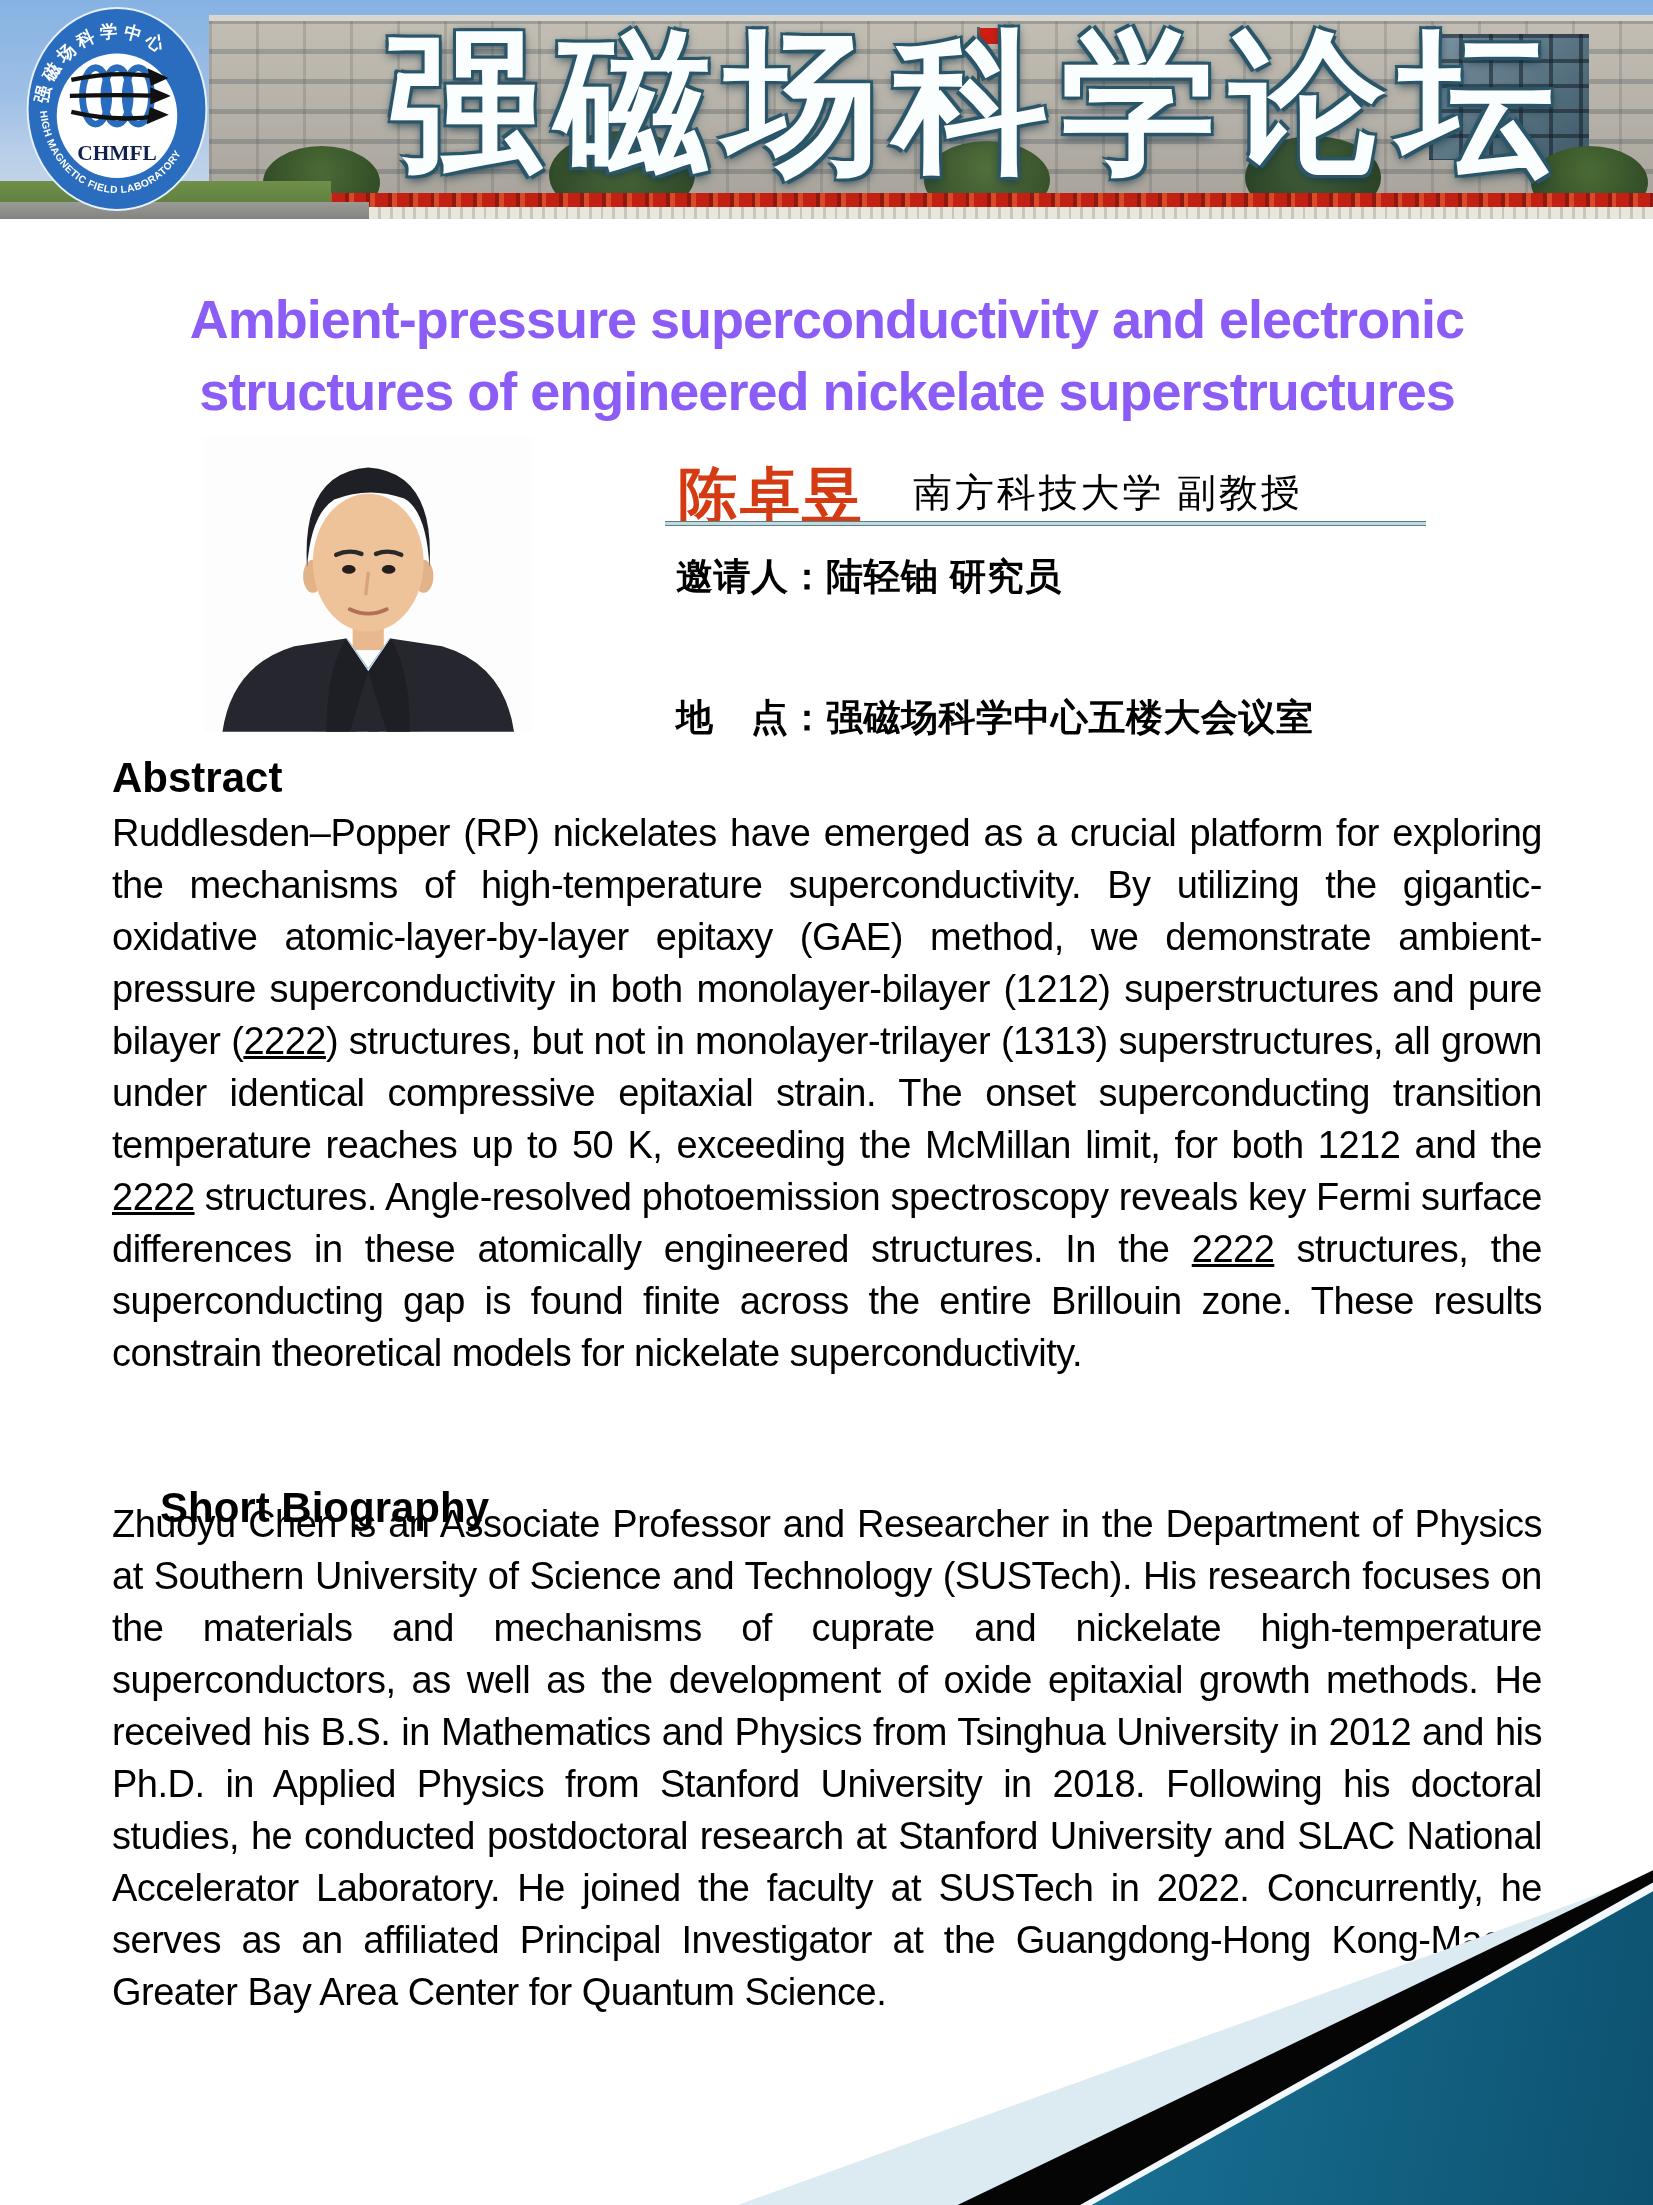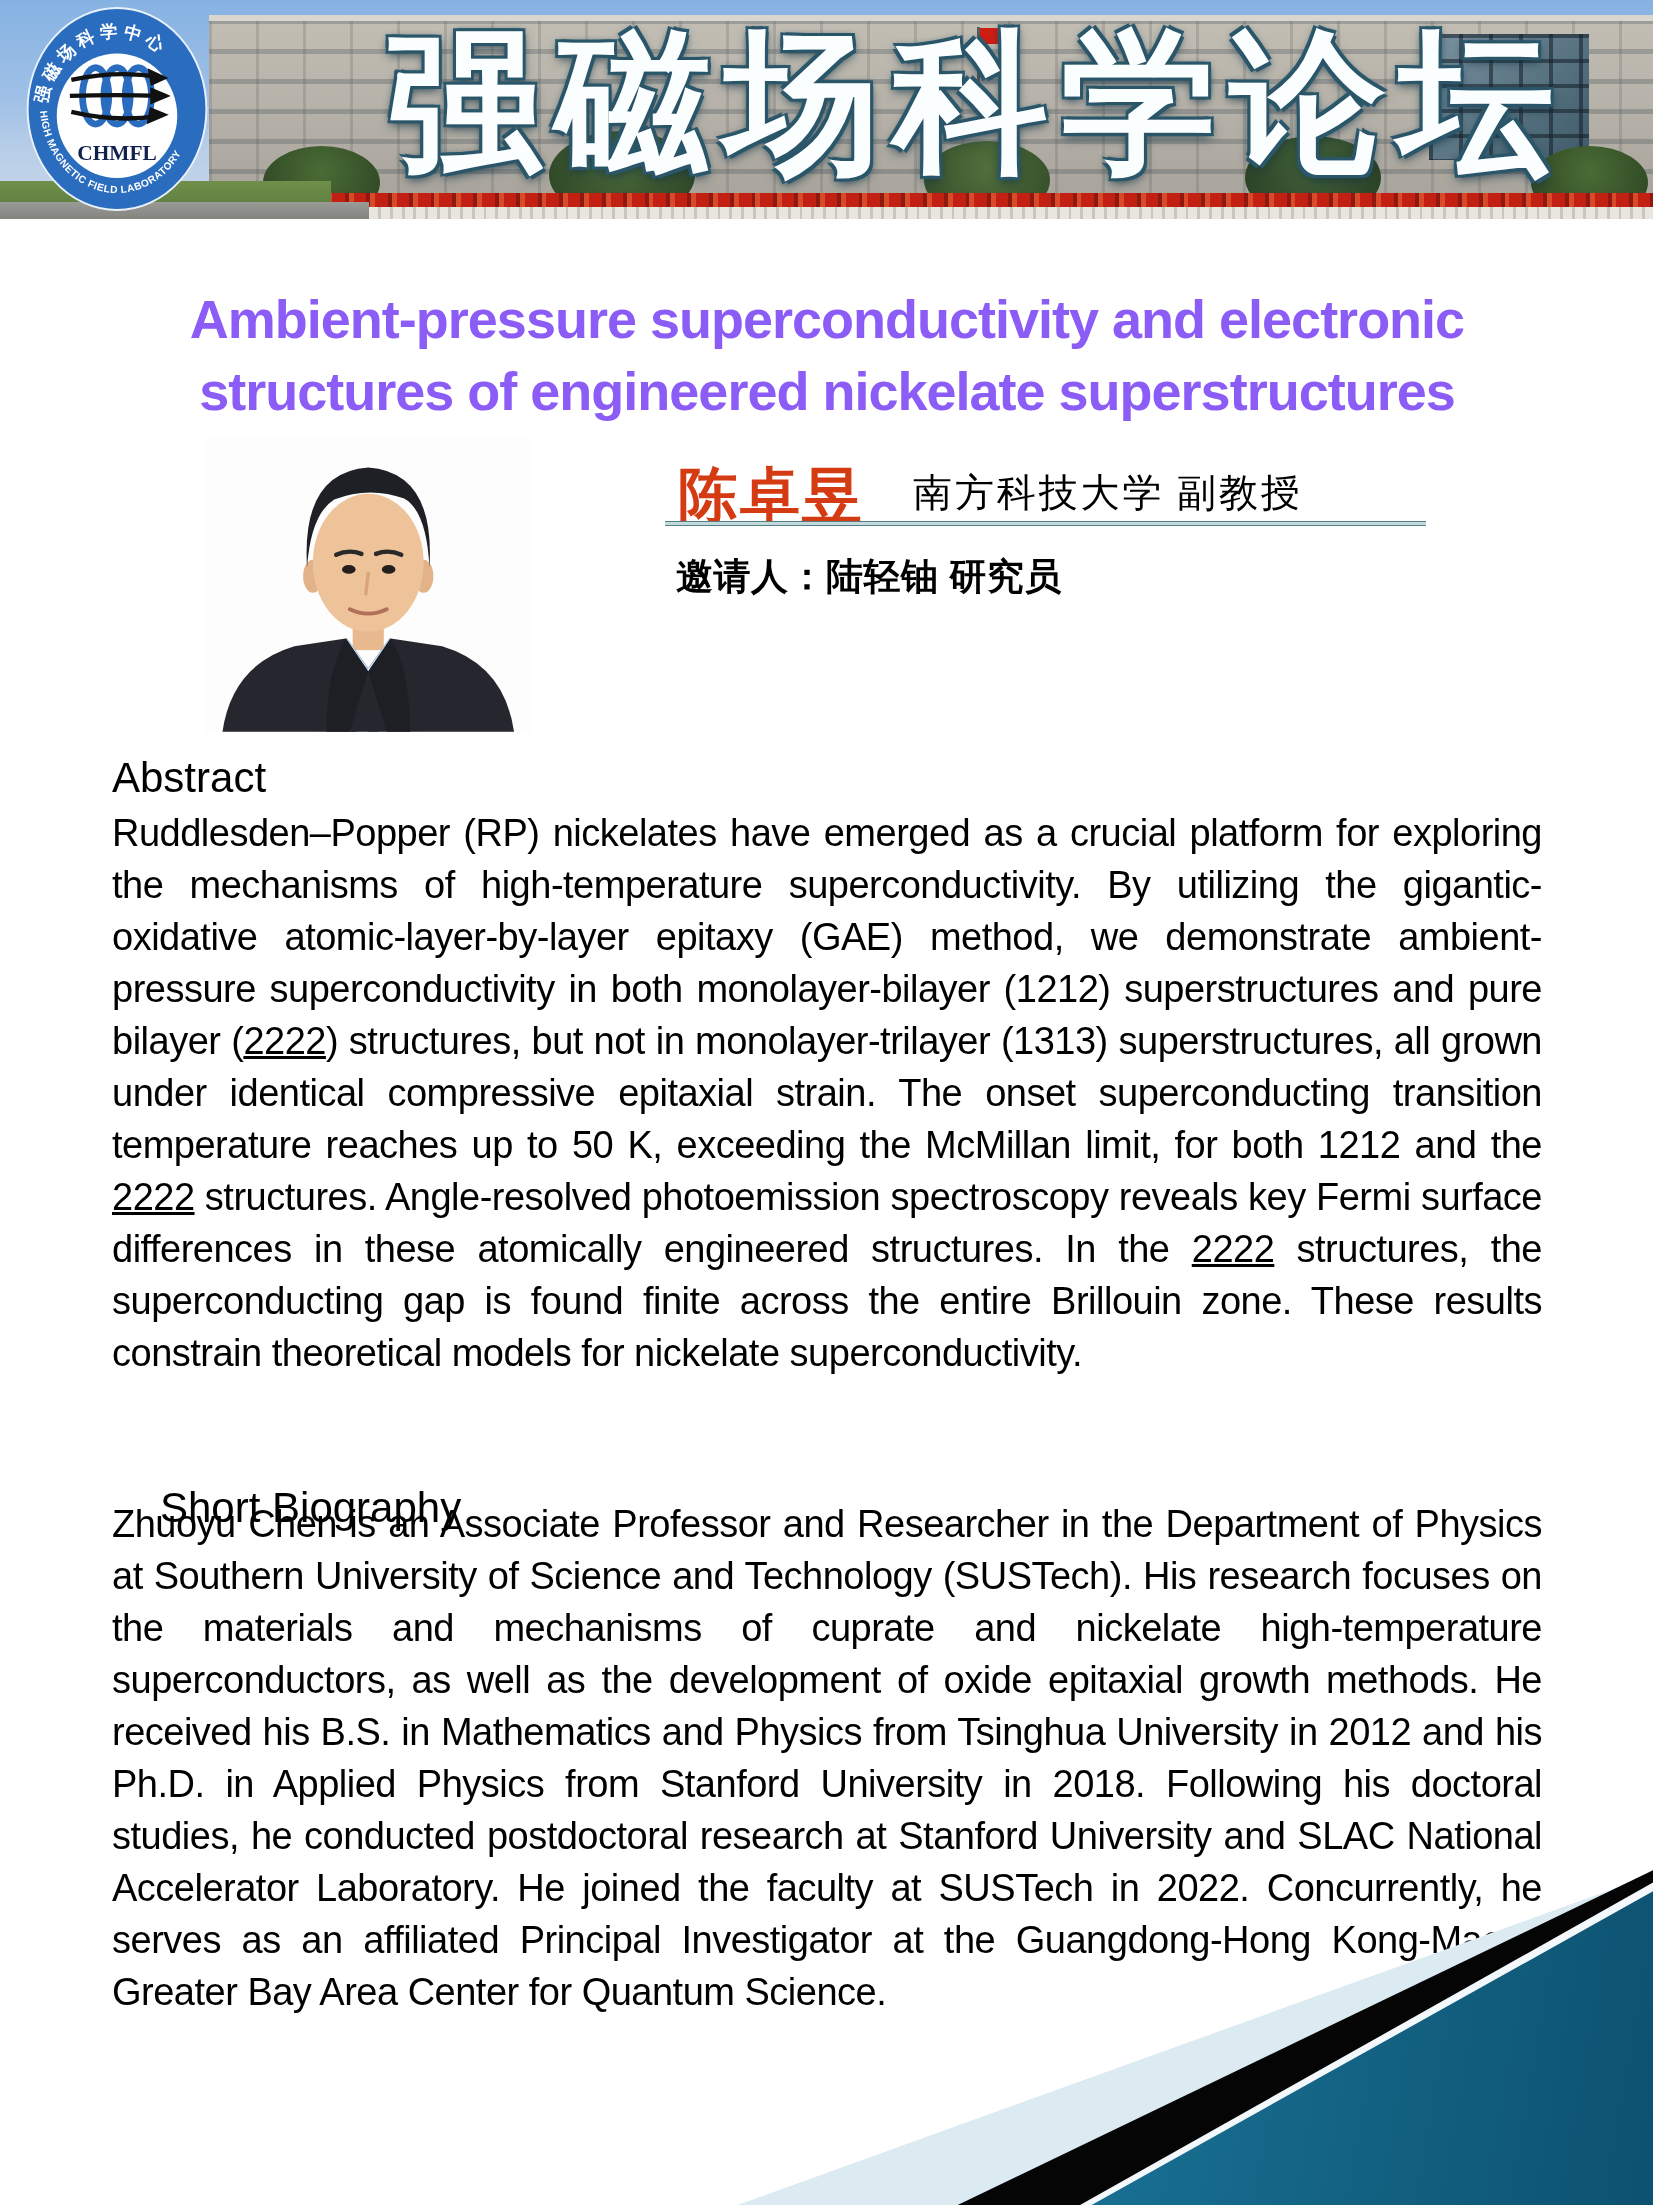--- a/index.html
+++ b/index.html
@@ -46,21 +46,21 @@
       letter-spacing:1.9px;white-space:nowrap;}
   .speaker-affil{position:absolute;left:913px;top:466px;font-family:"Liberation Serif","DejaVu Serif",serif;
       font-size:39px;color:#000;white-space:nowrap;letter-spacing:2.9px;}
   .divider{position:absolute;left:665px;top:521px;width:761px;height:5.3px;
       background:linear-gradient(180deg,#567f86 0 1px,#c3dadc 1px 3.9px,#567f86 3.9px 5.3px);}
   .info-row{position:absolute;left:676px;font-weight:bold;font-size:37px;color:#000;white-space:nowrap;letter-spacing:0.5px;}
   .info-label{font-weight:bold;}
   #row-host{top:552px;text-align:right;} #row-time{top:623px;} #row-venue{top:693px;}
 
   
-  .sec-heading{position:absolute;left:112px;font-weight:normal;font-size:42px;color:#000;}
+  .sec-heading{position:absolute;left:112px;font-weight:bold;font-size:42px;color:#000;}
   #abstract-heading{top:754px;} #bio-heading{top:1484px;margin-left:48px;}
   .sec-body{position:absolute;left:112px;width:1430px;font-size:38px;line-height:52px;
       text-align:justify;letter-spacing:-0.5px;color:#000;}
   #abstract-body{top:807px;} #bio-body{top:1498px;}
 
   
   .corner{position:absolute;left:0;top:0;width:1654px;height:2205px;pointer-events:none;}
   .corner>div{position:absolute;left:0;top:0;width:100%;height:100%;}
   .corner-pale {background:#dcebf2;clip-path:polygon(44.6% 100%,100% 85.0%,100% 100%);}
   .corner-black{background:#050505;clip-path:polygon(57.9% 100%,100% 84.8%,100% 100%);}
@@ -156,20 +156,23 @@
     <path d="M 384 414 L 338 482 L 376 606 L 424 606 Q 424 480 384 414 Z" fill="#1e1e25"></path>
   </svg>
 
   <div class="speaker-name">陈卓昱</div>
   <div class="speaker-affil">南方科技大学 副教授</div>
   <div class="divider"></div>
 
   <div class="info-row" id="row-host">
     <span class="info-label">邀请人：</span><span>陆轻铀 研究员</span>
   </div>
+  <div class="info-row" id="row-venue">
+    <span class="info-label">地　点：</span><span>强磁场科学中心五楼大会议室</span>
+  </div>
 
   <div class="sec-heading" id="abstract-heading">Abstract</div>
   <div class="sec-body" id="abstract-body">Ruddlesden–Popper (RP) nickelates have emerged as a crucial platform for exploring the mechanisms of high-temperature superconductivity. By utilizing the gigantic-oxidative atomic-layer-by-layer epitaxy (GAE) method, we demonstrate ambient-pressure superconductivity in both monolayer-bilayer (1212) superstructures and pure bilayer (<u>2222</u>) structures, but not in monolayer-trilayer (1313) superstructures, all grown under identical compressive epitaxial strain. The onset superconducting transition temperature reaches up to 50 K, exceeding the McMillan limit, for both 1212 and the <u>2222</u> structures. Angle-resolved photoemission spectroscopy reveals key Fermi surface differences in these atomically engineered structures. In the <u>2222</u> structures, the superconducting gap is found finite across the entire Brillouin zone. These results constrain theoretical models for nickelate superconductivity.</div>
 
   <div class="sec-heading" id="bio-heading">Short Biography</div>
   <div class="sec-body" id="bio-body">Zhuoyu Chen is an Associate Professor and Researcher in the Department of Physics at Southern University of Science and Technology (SUSTech). His research focuses on the materials and mechanisms of cuprate and nickelate high-temperature superconductors, as well as the development of oxide epitaxial growth methods. He received his B.S. in Mathematics and Physics from Tsinghua University in 2012 and his Ph.D. in Applied Physics from Stanford University in 2018. Following his doctoral studies, he conducted postdoctoral research at Stanford University and SLAC National Accelerator Laboratory. He joined the faculty at SUSTech in 2022. Concurrently, he serves as an affiliated Principal Investigator at the Guangdong-Hong Kong-Macao Greater Bay Area Center for Quantum Science.</div>
 
   <div class="corner">
     <div class="corner-pale"></div>
     <div class="corner-black"></div>

